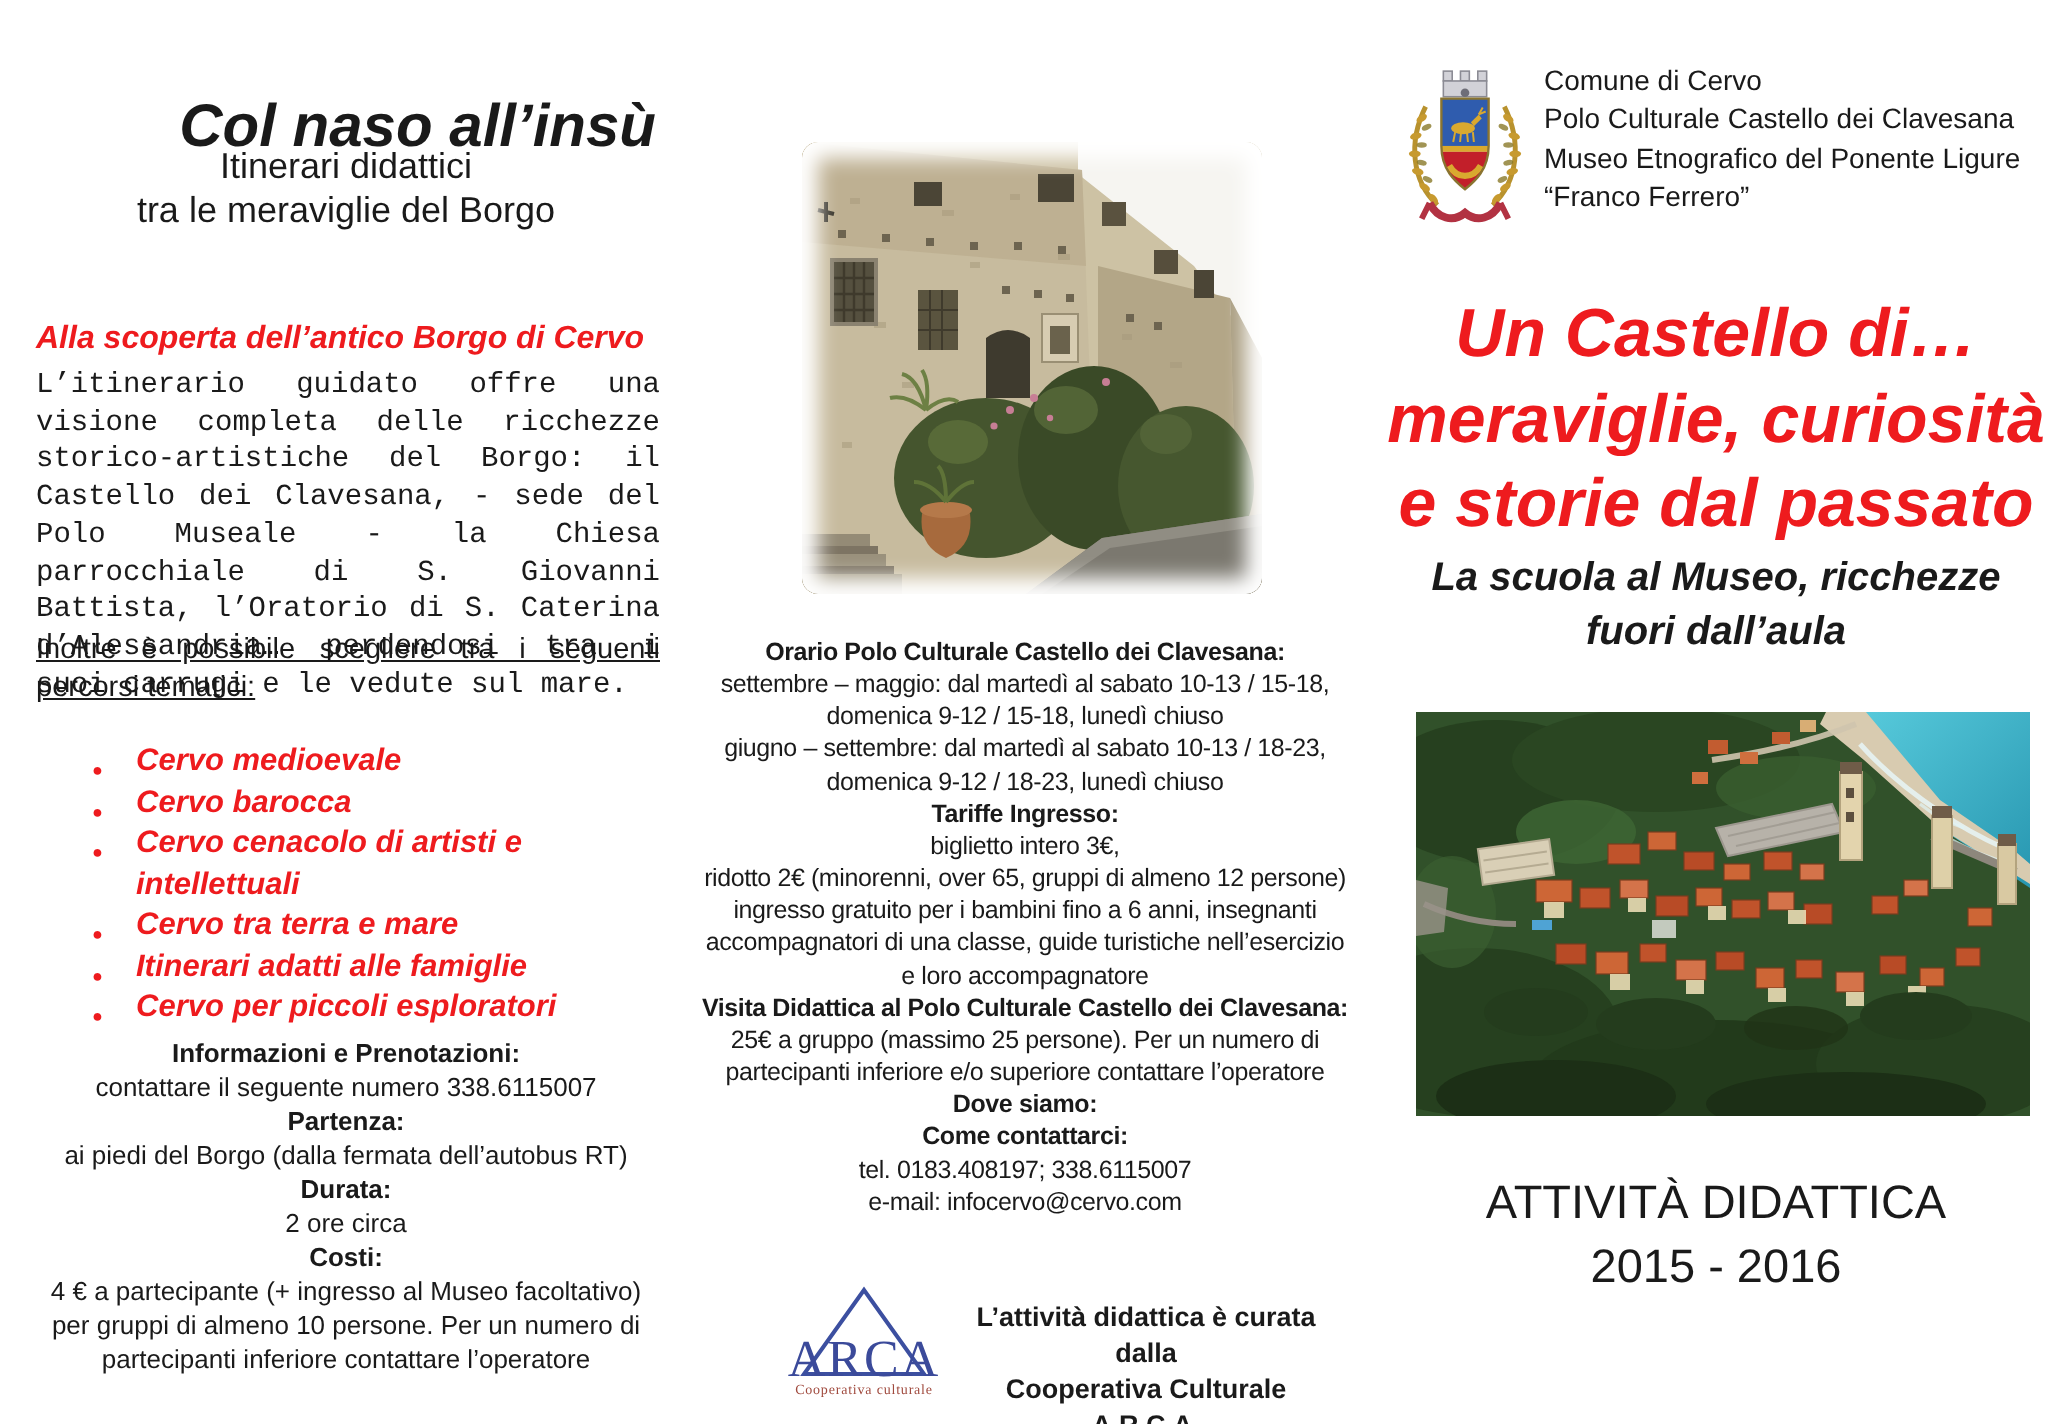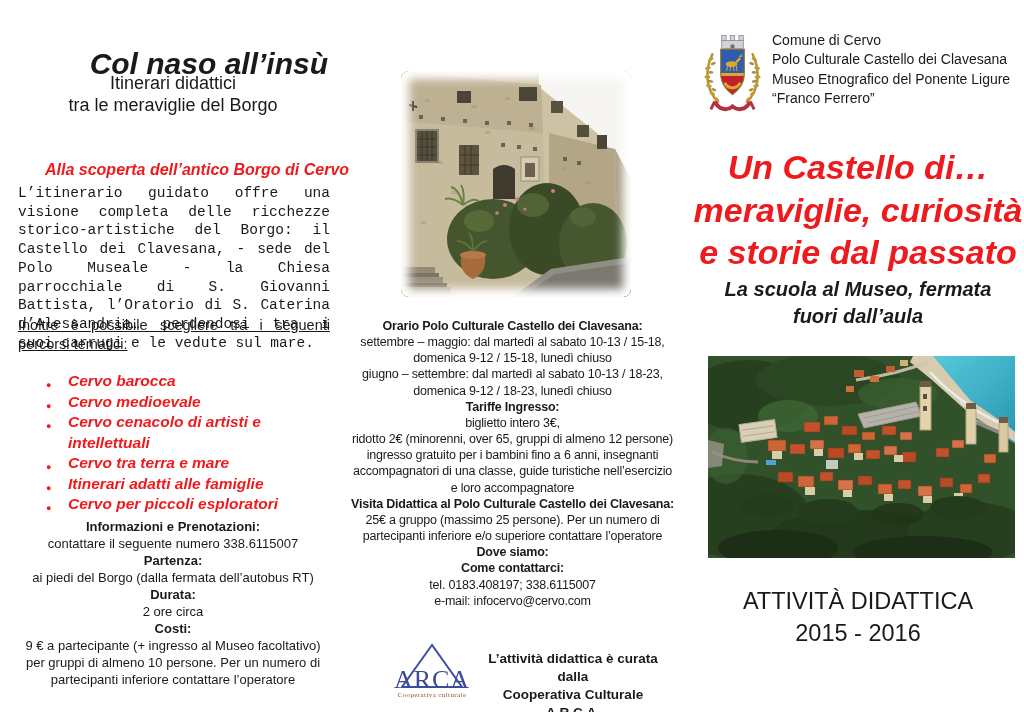--- a/index.html
+++ b/index.html
@@ -8,21 +8,21 @@
     font-family:"Liberation Sans",sans-serif;color:#1a1a1a;
   }
   .abs{position:absolute;}
   .ctr{text-align:center;}
   .b{font-weight:700;}
   .red{color:#ee1b1e;}
   .nowrap div{white-space:nowrap;}
 
   #left-title{left:18px;top:26px;width:310px;font-style:italic;font-weight:700;font-size:30px;line-height:36px;text-align:right;}
   #left-subtitle{left:18px;top:72px;width:310px;font-size:18px;line-height:22px;}
-  #left-heading{left:18px;top:148px;width:312px;font-style:italic;font-weight:700;font-size:16px;margin-left:27px;}
+  #left-heading{left:18px;top:148px;width:312px;font-style:italic;font-weight:700;font-size:16px;}
   #left-paragraph{left:18px;top:184px;width:312px;font-size:14.5px;line-height:18.7px;text-align:justify;font-family:Liberation Mono, monospace;}
   #left-intro{left:18px;top:316px;width:312px;font-size:14.5px;line-height:18.7px;text-align:justify;text-decoration:underline;}
   #left-bullets{left:46px;top:371px;width:280px;margin:0;padding:0;list-style:none;}
   #left-bullets li{position:relative;padding-left:22px;font-style:italic;font-weight:700;font-size:15.5px;line-height:20.5px;color:#ee1b1e;}
   #left-bullets li::before{content:"●";position:absolute;left:0;top:4px;font-size:9px;}
   #left-info{left:18px;top:518px;width:310px;font-size:13px;line-height:17px;}
 
   #mid-photo{left:401px;top:71px;width:230px;height:226px;border-radius:8px;overflow:hidden;}
   #mid-photo::after{content:"";position:absolute;inset:0;border-radius:8px;box-shadow:inset 0 0 10px 8px #ffffff;}
   #mid-text{left:343px;top:318px;width:339px;font-size:12.5px;line-height:16.15px;letter-spacing:-0.2px;}
@@ -44,36 +44,36 @@
 
   <h1 id="left-title" class="abs ctr">Col naso all’insù</h1>
   <div id="left-subtitle" class="abs ctr">
     <div>Itinerari didattici</div>
     <div>tra le meraviglie del Borgo</div>
   </div>
   <h2 id="left-heading" class="abs red">Alla scoperta dell’antico Borgo di Cervo</h2>
   <p id="left-paragraph" class="abs" style="margin:0">L’itinerario guidato offre una visione completa delle ricchezze storico-artistiche del Borgo: il Castello dei Clavesana, - sede del Polo Museale - la Chiesa parrocchiale di S. Giovanni Battista, l’Oratorio di S. Caterina d’Alessandria… perdendosi tra i suoi carrugi e le vedute sul mare.</p>
   <p id="left-intro" class="abs" style="margin:0">Inoltre è possibile scegliere tra i seguenti percorsi tematici:</p>
   <ul id="left-bullets" class="abs">
+    <li>Cervo medioevale</li>
     <li>Cervo barocca</li>
-    <li>Cervo medioevale</li>
     <li>Cervo cenacolo di artisti e intellettuali</li>
     <li>Cervo tra terra e mare</li>
     <li>Itinerari adatti alle famiglie</li>
     <li>Cervo per piccoli esploratori</li>
   </ul>
   <div id="left-info" class="abs ctr nowrap">
     <div class="b">Informazioni e Prenotazioni:</div>
     <div>contattare il seguente numero 338.6115007</div>
     <div class="b">Partenza:</div>
     <div>ai piedi del Borgo (dalla fermata dell’autobus RT)</div>
     <div class="b">Durata:</div>
     <div>2 ore circa</div>
     <div class="b">Costi:</div>
-    <div>9 € a partecipante (+ ingresso al Museo facoltativo)</div>
+    <div>4 € a partecipante (+ ingresso al Museo facoltativo)</div>
     <div>per gruppi di almeno 10 persone. Per un numero di</div>
     <div>partecipanti inferiore contattare l’operatore</div>
   </div>
 
   <div id="mid-photo" class="abs">
     <svg viewBox="0 0 230 226" width="230" height="226" xmlns="http://www.w3.org/2000/svg">
       <rect width="230" height="226" fill="#cdc2a4"></rect>
       <polygon points="138,0 230,0 230,108 196,62 138,16" fill="#f6f5f1"></polygon>
       <polygon points="0,0 140,14 148,226 0,226" fill="#c7bb9e"></polygon>
       <polygon points="0,0 140,14 142,62 0,50" fill="#bcae8f" opacity="0.85"></polygon>
@@ -270,21 +270,21 @@
     <div>Museo Etnografico del Ponente Ligure</div>
     <div>“Franco Ferrero”</div>
   </div>
 
   <div id="right-title" class="abs ctr">
     <div>Un Castello di…</div>
     <div>meraviglie, curiosità</div>
     <div>e storie dal passato</div>
   </div>
   <div id="right-subtitle" class="abs ctr">
-    <div>La scuola al Museo, fermata</div>
+    <div>La scuola al Museo, ricchezze</div>
     <div>fuori dall’aula</div>
   </div>
 
   <div id="right-photo" class="abs">
     <svg viewBox="0 0 307 202" width="307" height="202" xmlns="http://www.w3.org/2000/svg">
       <defs>
         <linearGradient id="seaGrad" x1="0" y1="0" x2="1" y2="1">
           <stop offset="0" stop-color="#59ccdd"></stop>
             <stop offset="1" stop-color="#2796b0"></stop>
         </linearGradient>

